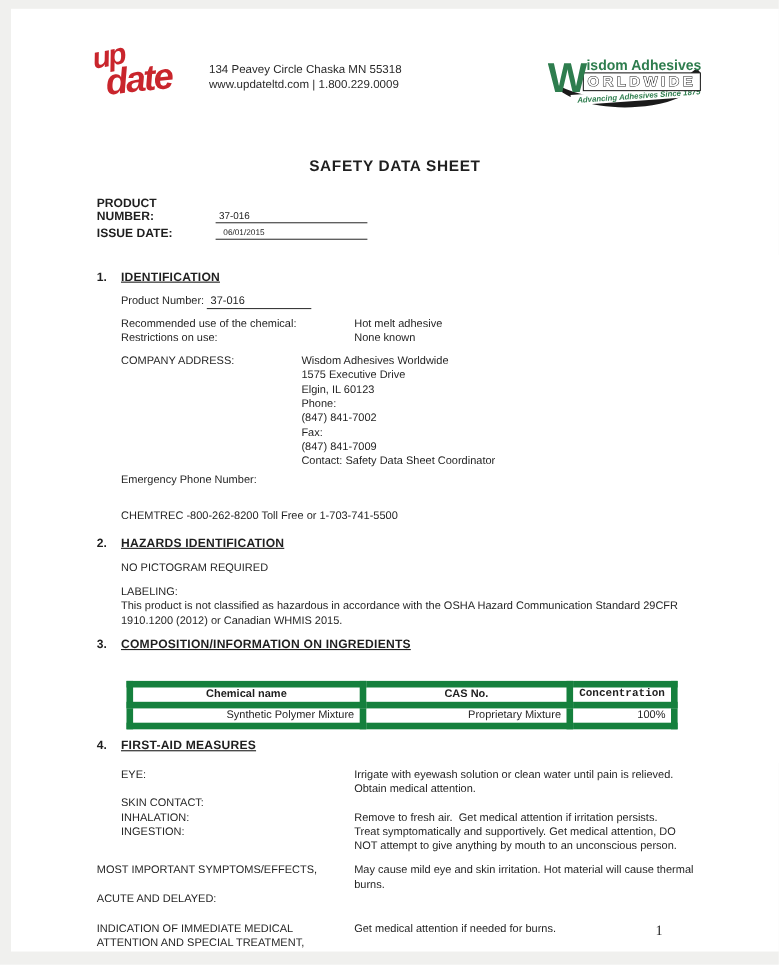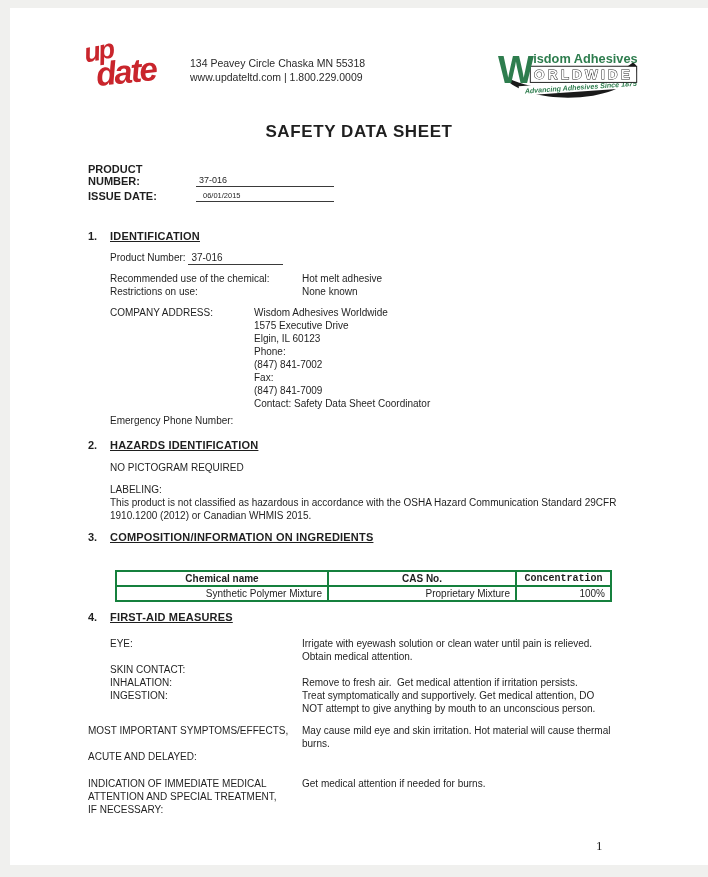--- a/index.html
+++ b/index.html
@@ -31,44 +31,44 @@
   }
   .update-logo .date{
     position:absolute;left:24px;top:13px;
     font-size:33px;font-weight:800;font-style:italic;letter-spacing:-2px;
     color:var(--update-red,#c9252c);transform:rotate(-6deg);
   }
   .header-address{padding-top:16px;margin-left:6px;font-size:10.5px;line-height:14px;color:#2a2a2a;}
   .header-spacer{flex:1;}
   .wisdom-logo{flex-shrink:0;margin-top:0;}
   
-  .doc-title{margin-top:18px;text-align:center;font-size:17px;font-weight:bold;letter-spacing:0.6px;}
+  .doc-title{margin-top:38px;text-align:center;font-size:14px;font-weight:bold;letter-spacing:0.6px;}
   .meta{margin:30px 0 0 78px;}
   .meta-row{display:flex;align-items:flex-end;height:15px;}
   .meta-lbl{width:108px;font-weight:bold;font-size:11px;}
   .meta-val{width:138px;border-bottom:1px solid #3a3a3a;padding:0 0 1px 3px;}
   .meta-val.pn{font-size:9px;}
   .meta-val.idate{font-size:7.5px;padding-left:7px;}
   
   .content{margin-left:78px;width:536px;font-size:10px;line-height:13px;}
   .sec-head{display:flex;font-size:11px;font-weight:bold;}
   .sec-num{width:22px;}
   .sec-title{text-decoration:underline;letter-spacing:0.2px;}
   .indent{margin-left:22px;}
-  .row{display:flex;}
+  .row{display:flex;gap:20px;}
   .lbl{width:192px;flex-shrink:0;}
   .val{flex:1;white-space:pre;}
   .lbl-wide{width:144px;flex-shrink:0;}
   .lbl-outer{width:214px;flex-shrink:0;white-space:pre-line;}
   .inner-row{display:flex;flex-direction:column;}
   .inner-lbl{width:41px;}
   .underline-val{display:inline-block;width:95px;border-bottom:1px solid #3a3a3a;padding-left:3px;}
   
   .ing-table{border-collapse:collapse;margin:26px 0 0 27px;font-size:10px;}
-  .ing-table th,.ing-table td{border:2px solid #15803d;height:14px;padding:0 5px;}
+  .ing-table th,.ing-table td{border:6px solid #15803d;height:14px;padding:0 5px;}
   .ing-table th{font-weight:bold;text-align:center;}
   .ing-table td{text-align:right;}
   .col-chem{width:212px;}
   .col-cas{width:188px;}
   .col-conc{width:95px;font-family:Liberation Mono, monospace;}
   
   .page-number{position:absolute;left:586px;top:830px;font-family:"Liberation Serif",serif;font-size:13px;}
   
   .mt8{margin-top:8px;} .mt7{margin-top:7px;} .mt4{margin-top:4px;flex-direction:column;}
   .mt9{margin-top:9px;} .mt12{margin-top:12px;} .mt13{margin-top:13px;}
@@ -147,20 +147,21 @@
         </div>
         <div class="inner-row">
           <div class="inner-lbl">Fax:</div>
           <div>(847) 841-7009</div>
         </div>
         <div>Contact: Safety Data Sheet Coordinator</div>
       </div>
     </div>
     <div class="indent mt4 row">
       <div class="lbl-wide">Emergency Phone Number:</div>
+      <div>CHEMTREC -800-262-8200 Toll Free or 1-703-741-5500</div>
     </div>
 
     <div class="sec-head mt12">
       <span class="sec-num">2.</span>
       <span class="sec-title">HAZARDS IDENTIFICATION</span>
     </div>
     <div class="indent mt9">
       <div>NO PICTOGRAM REQUIRED</div>
     </div>
     <div class="indent mt9">

